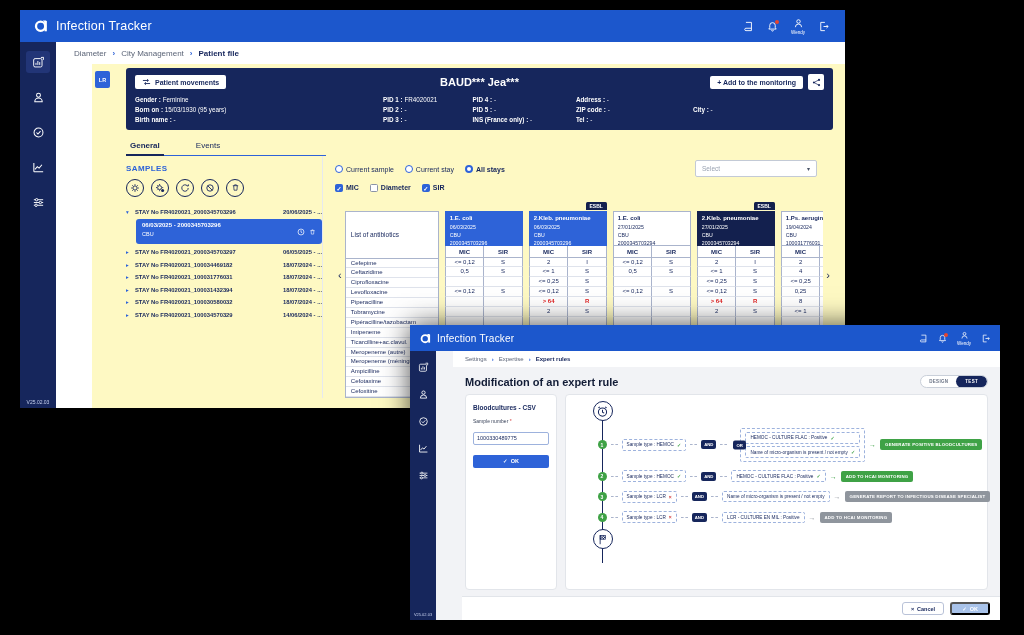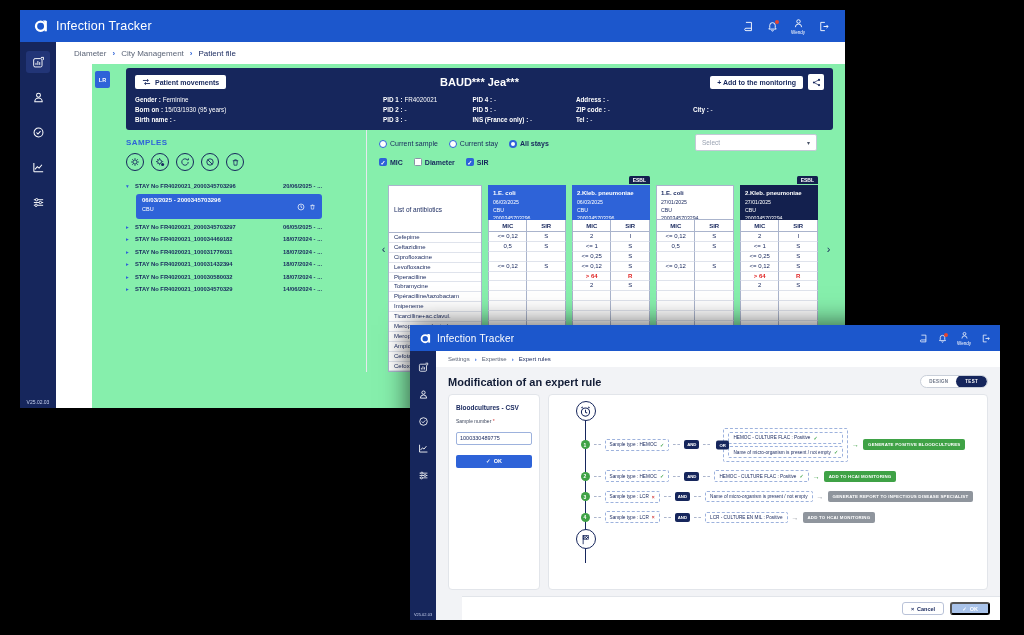--- a/index.html
+++ b/index.html
@@ -17,52 +17,52 @@
   .tb-ic { position:relative; color:#fff; display:flex; flex-direction:column; align-items:center; }
   .tb-ic .dot { position:absolute; top:-1px; right:-1px; width:4px; height:4px; border-radius:50%; background:#e8452c; }
   .tb-user-label { font-size:4.5px; margin-top:1px; }
 
   
   .sidebar { position:absolute; left:0; background:#16265c; display:flex; flex-direction:column; align-items:center; color:#fff; }
   .sb-ic { display:flex; align-items:center; justify-content:center; border-radius:3px; }
   .sb-version { position:absolute; bottom:3px; color:#c6d0ee; }
 
   .crumbbar { background:#fff; display:flex; align-items:center; color:#5b6477; }
-  .crumb.last { color:#16265c; font-weight:400; }
+  .crumb.last { color:#16265c; font-weight:700; }
   .crumb-sep { color:#2e63d8; font-weight:700; }
 
   
   .bw { left:20px; top:10px; width:825px; height:398px; }
   .bw .topbar { height:32px; padding:0 14px; gap:8px; }
   .bw .appname { font-size:12.5px; }
   .bw .tb-right { gap:13px; padding-right:2px; }
   .bw .sidebar { top:32px; bottom:0; width:36px; padding-top:9px; gap:13px; }
   .bw .sb-ic { width:24px; height:22px; }
   .bw .sb-ic.active { background:#223577; }
   .bw .sb-version { font-size:5px; }
   .bw .crumbbar { height:22px; padding:0 18px; gap:6px; font-size:8px; }
-  .bw-content { margin-left:36px; background:#86efac; height:344px; padding:4px 12px 0 20px; position:relative; }
+  .bw-content { margin-left:36px; background:#fef9c3; height:344px; padding:4px 12px 0 20px; position:relative; }
   .side-tab { position:absolute; left:3px; top:7px; width:15px; height:17px; background:#2e63d8; border-radius:2px;
     color:#fff; font-size:5.5px; font-weight:700; display:flex; align-items:center; justify-content:center; }
 
   .patient-card { margin-left:14px; background:#16265c; border-radius:3px; color:#fff; padding:5px 9px 5px; height:62px; position:relative; }
   .pc-top { display:flex; align-items:center; height:18px; }
   .btn-white { background:#fff; color:#16265c; font-size:7px; font-weight:700; border-radius:2px;
     padding:3px 7px; display:flex; align-items:center; gap:4px; border:none; cursor:pointer; }
   .pc-title { position:absolute; left:50%; top:8px; transform:translateX(-50%); font-size:11px; font-weight:700; white-space:nowrap; }
   .pc-right { margin-left:auto; display:flex; gap:5px; align-items:center; }
   .share-btn { width:16px; height:16px; background:#fff; border-radius:2px; color:#16265c; display:flex; align-items:center; justify-content:center; }
   .pc-grid { display:grid; grid-template-columns:36% 13% 15% 17% 19%; margin-top:5px; row-gap:3px; font-size:6.3px; }
   .pc-cell b { font-weight:700; }
 
   .tabs { display:flex; margin:8px 0 0 14px; width:200px; border-bottom:1.5px solid #2e63d8; }
   .tab { font-size:8px; color:#16265c; padding:3px 4px 4px; margin-right:28px; }
   .tab.active { font-weight:700; border-bottom:2px solid #16265c; margin-bottom:-1.5px; }
 
-  .panels { display:flex; margin-left:14px; margin-top:0;gap:44px; }
+  .panels { display:flex; margin-left:14px; margin-top:0; }
   .samples { width:196px; padding-top:4px; }
   .samples-title { color:#2e63d8; font-weight:700; font-size:8px; letter-spacing:.4px; margin:4px 0 6px; }
   .icon-row { display:flex; gap:7px; margin-bottom:9px; }
   .circle-icon { width:18px; height:18px; border:1.2px solid #16265c; border-radius:50%; color:#16265c;
     display:flex; align-items:center; justify-content:center; }
   .stay { display:flex; align-items:center; height:12.5px; gap:3px; }
   .marker { color:#2e63d8; font-size:5.5px; width:6px; }
   .stay-no { font-size:5.8px; font-weight:700; color:#16265c; flex:1; white-space:nowrap; overflow:hidden; }
   .stay-date { font-size:5.8px; font-weight:700; color:#16265c; white-space:nowrap; }
   .sample-card { margin:1px 0 2px 10px; background:#2e63d8; border-radius:3px; color:#fff; padding:3px 6px 4px; display:flex; }
@@ -109,21 +109,21 @@
   .cell.red { color:#e02424; font-weight:700; }
 
   
   .fw { left:410px; top:325px; width:590px; height:295px; background:#f2f3f6; box-shadow:0 0 26px rgba(0,0,0,.7); }
   .fw .topbar { height:26px; padding:0 10px; gap:6px; }
   .fw .appname { font-size:10px; }
   .fw .tb-right { gap:10px; }
   .fw .sidebar { top:26px; bottom:0; width:26px; padding-top:8px; gap:11px; }
   .fw .sb-ic { width:18px; height:16px; }
   .fw .sb-version { font-size:4px; }
-  .fw-main { margin-left:26px; height:269px; position:relative; }
+  .fw-main { margin-left:26px; height:269px; position:relative;padding-left:17px; }
   .fw .crumbbar { height:16px; padding:0 12px; gap:5px; font-size:6px; }
   .fw-titlebar { display:flex; align-items:center; padding:8px 12px 6px; }
   .fw-title { font-size:11px; font-weight:700; color:#121c36; }
   .pill { margin-left:auto; display:flex; align-items:center; border:1px solid #c9cfd9; border-radius:8px; height:13px; background:#fff; overflow:hidden; }
   .pill-design { font-size:4.5px; color:#6b7486; padding:0 8px; font-weight:700; letter-spacing:.3px; }
   .pill-test { font-size:4.5px; color:#fff; background:#16265c; border-radius:8px; height:13px; display:flex; align-items:center; padding:0 9px; font-weight:700; letter-spacing:.3px; }
   .fw-body { display:flex; gap:8px; padding:0 12px; height:196px; }
   .sample-panel { width:92px; background:#fff; border:1px solid #e2e5ea; border-radius:4px; padding:9px 7px; }
   .sp-title { font-size:6.5px; font-weight:700; color:#16265c; margin-bottom:7px; }
   .sp-label { font-size:5px; color:#3c465c; margin-bottom:2px; }
@@ -284,20 +284,24 @@
             <div class="pc-cell"><b>ZIP code :</b> -</div>
             <div class="pc-cell"><b>City :</b> -</div>
             <div class="pc-cell"><b>Birth name :</b> -</div>
             <div class="pc-cell"><b>PID 3 :</b> -</div>
             <div class="pc-cell"><b>INS (France only) :</b> -</div>
             <div class="pc-cell"><b>Tel :</b> -</div>
             <div class="pc-cell"></div>
           </div>
       </div>
 
+      <div class="tabs" id="bw-tabs">
+          <span class="tab active">General</span>
+          <span class="tab">Events</span>
+        </div>
 
       <div class="panels">
         <div class="samples">
           <div class="samples-title">SAMPLES</div>
           <div class="icon-row">
             <span class="circle-icon">
                 <svg viewBox="0 0 10 10" width="10" height="10">
                   <circle cx="5" cy="5" r="2.1" fill="none" stroke="currentColor" stroke-width="0.9"></circle>
                   <path d="M5 1.2v1.1M5 7.7v1.1M1.2 5h1.1M7.7 5h1.1M2.3 2.3l.8.8M6.9 6.9l.8.8M7.7 2.3l-.8.8M3.1 6.9l-.8.8" stroke="currentColor" stroke-width="0.9"></path>
                 </svg>

